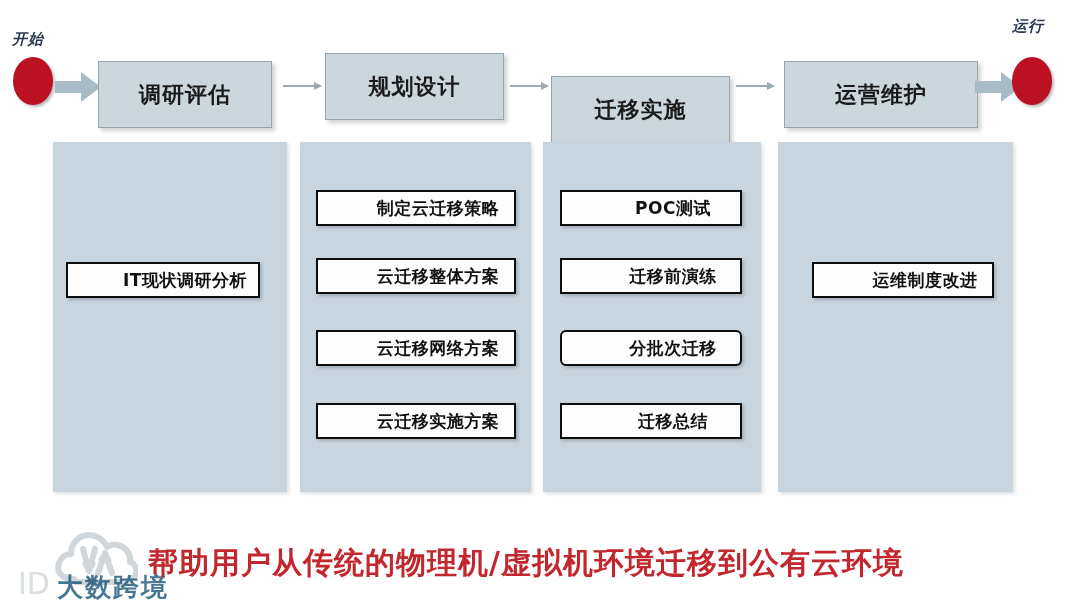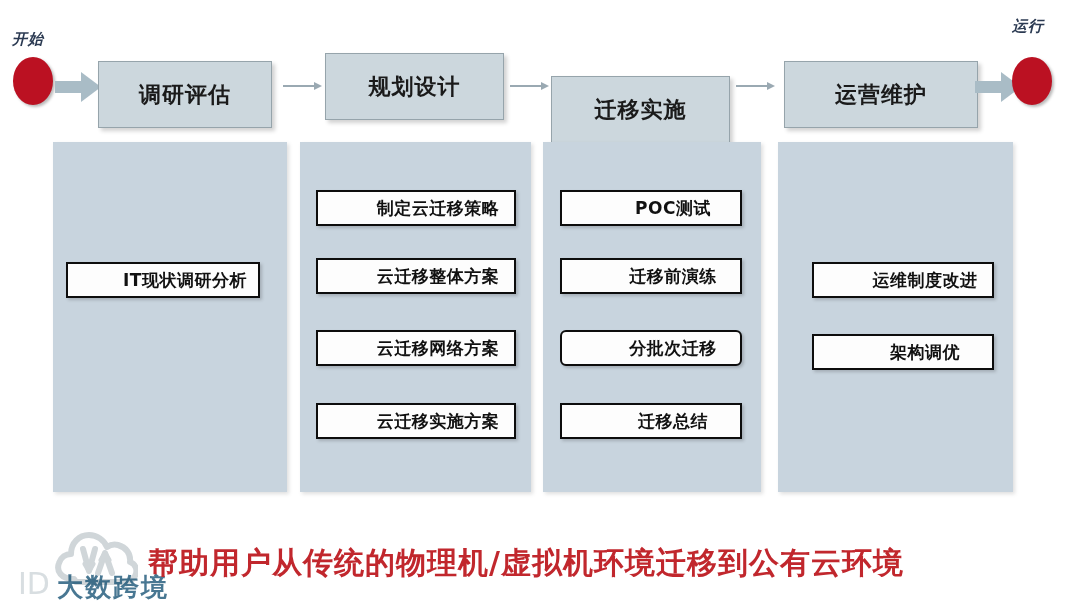--- a/index.html
+++ b/index.html
@@ -247,23 +247,20 @@
   </div>
   <div class="item-box" style="left:560px; top:330px; width:182px; height:36px;border-radius:6px;">
     <span class="item-label">分批次迁移</span>
   </div>
   <div class="item-box" style="left:560px; top:403px; width:182px; height:36px;">
     <span class="item-label">迁移总结</span>
   </div>
 
   <div class="item-box" style="left:812px; top:262px; width:182px; height:36px;">
     <span class="item-label">运维制度改进</span>
-  </div>
-  <div class="item-box" style="left:812px; top:334px; width:182px; height:36px;">
-    <span class="item-label">架构调优</span>
   </div>
 
   <div class="watermark" style="left:52px; top:527px; width:86px; height:62px;">
     <svg width="86" height="62" viewBox="0 0 86 62" xmlns="http://www.w3.org/2000/svg">
       <path d="M22 52 C9 52 4 44 7 36 C9 30 14 27 19 27 C19 16 27 8 37 8
                C45 8 52 13 55 20 C58 18 62 17 66 18 C74 20 79 27 78 35
                C84 37 86 44 83 49 C81 53 76 55 71 55 L24 55 Z" fill="none" stroke="#aab5bb" stroke-width="6" stroke-linejoin="round"></path>
       <path d="M31 22 L37 44 L43 22" fill="none" stroke="#aab5bb" stroke-width="6" stroke-linejoin="round" stroke-linecap="round"></path>
       <path d="M46 46 L53 26 L60 46" fill="none" stroke="#aab5bb" stroke-width="6" stroke-linejoin="round" stroke-linecap="round"></path>
       <path d="M37 44 L33 37 M37 44 L41 37" fill="none" stroke="#aab5bb" stroke-width="5" stroke-linecap="round"></path>

